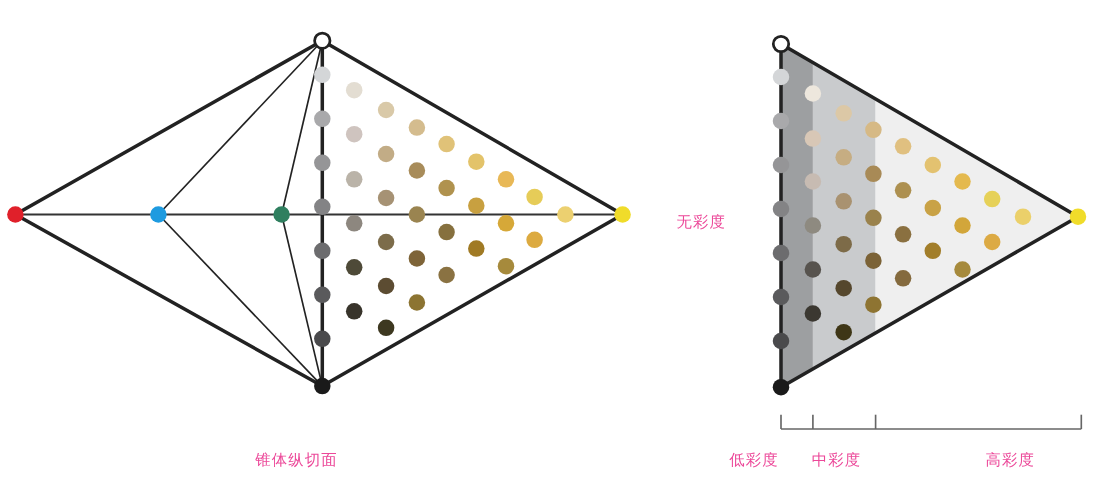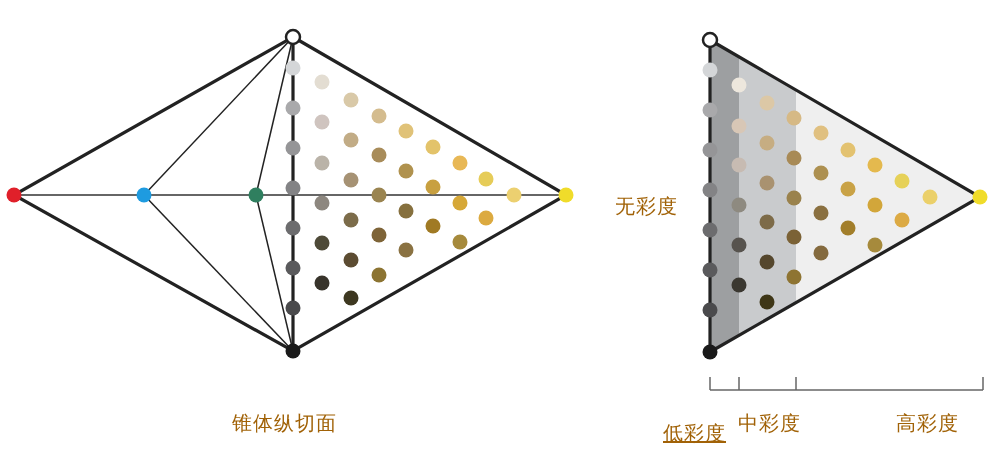--- a/index.html
+++ b/index.html
@@ -1,18 +1,18 @@
 <!DOCTYPE html>
 <html><head>
 <meta charset="utf-8">
 <style>
   html,body{margin:0;padding:0;background:#ffffff;}
   body{width:1000px;height:450px;overflow:hidden;position:relative;font-family:"DejaVu Sans","Liberation Sans",sans-serif;}
   svg{position:absolute;left:0;top:0;}
-  .label{position:absolute;color:#a16207;font-size:20px;letter-spacing:1px;white-space:nowrap;}
+  .label{position:absolute;color:#ec4899;font-size:14px;letter-spacing:1px;white-space:nowrap;}
 </style>
 </head>
 <body>
 
 <svg id="canvas" width="1000" height="450" viewBox="0 0 1000 450">
   <g id="left-group">
       <polygon points="293,37 566,195 293,351 14,195" fill="none" stroke="#222222" stroke-width="3.2" stroke-linejoin="miter"></polygon>
       <line x1="293" y1="37" x2="144" y2="195" stroke="#222222" stroke-width="1.5"></line>
       <line x1="293" y1="351" x2="144" y2="195" stroke="#222222" stroke-width="1.5"></line>
       <line x1="293" y1="37" x2="256" y2="195" stroke="#222222" stroke-width="1.5"></line>
@@ -119,15 +119,15 @@
       <line x1="710" y1="390" x2="983" y2="390" stroke="#666666" stroke-width="1.5"></line>
       <line x1="710" y1="377" x2="710" y2="390" stroke="#666666" stroke-width="1.5"></line>
       <line x1="739" y1="377" x2="739" y2="390" stroke="#666666" stroke-width="1.5"></line>
       <line x1="796" y1="377" x2="796" y2="390" stroke="#666666" stroke-width="1.5"></line>
       <line x1="983" y1="377" x2="983" y2="390" stroke="#666666" stroke-width="1.5"></line>
     </g>
 </svg>
 
 <div class="label" style="left:232px;top:410px;">锥体纵切面</div>
 <div class="label" style="left:615px;top:193px;">无彩度</div>
-<div class="label" style="left:663px;top:420px;text-decoration:underline;">低彩度</div>
+<div class="label" style="left:663px;top:410px;">低彩度</div>
 <div class="label" style="left:738px;top:410px;">中彩度</div>
 <div class="label" style="left:896px;top:410px;">高彩度</div>
 
 </body></html>

